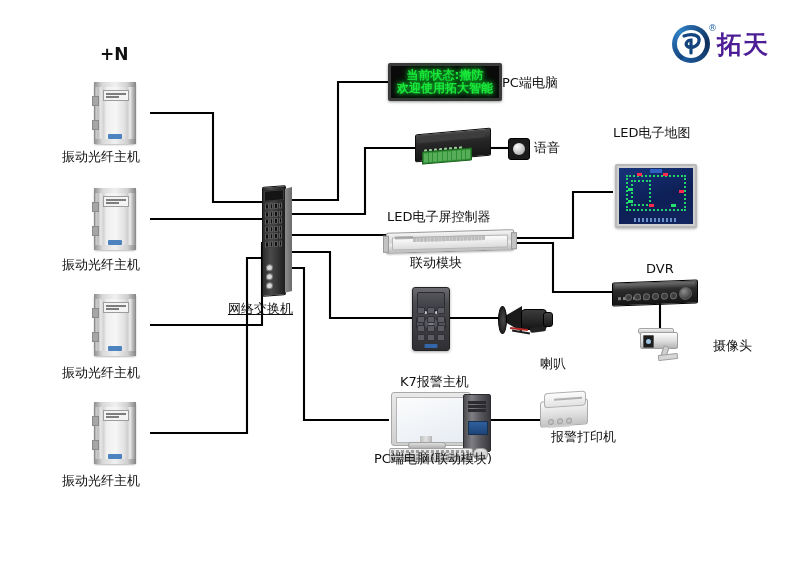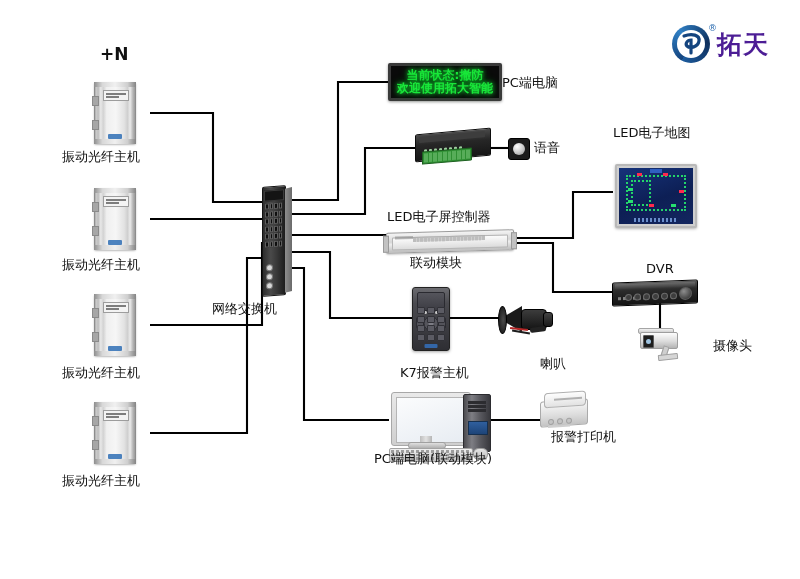--- a/index.html
+++ b/index.html
@@ -350,21 +350,21 @@
             <s></s>
           </div>
       </div>
       <div class="leds">
           <u></u>
           <u></u>
           <u></u>
         </div>
     </div>
   </div>
-  <div class="lbl" style="left:212px;top:302px;">网络交换机</div>
+  <div class="lbl" style="left:228px;top:302px;text-decoration:underline;">网络交换机</div>
 
   <div class="node" style="left:388px;top:63px;">
     <div class="ledscreen">
       <div class="ledtxt">当前状态:撤防</div>
       <div class="ledtxt">欢迎使用拓大智能</div>
     </div>
   </div>
   <div class="lbl" style="left:502px;top:76px;">PC端电脑</div>
 
   <div class="node" style="left:415px;top:131px;">
@@ -506,21 +506,21 @@
           <i></i>
           <i></i>
           <i></i>
           <i></i>
           <i></i>
           <i></i>
       </div>
       <div class="k7-logo"></div>
     </div>
   </div>
-  <div class="lbl" style="left:400px;top:366px;">K7报警主机</div>
+  <div class="lbl" style="left:400px;top:375px;">K7报警主机</div>
 
   <div class="node" style="left:500px;top:304px;">
     <div class="horn">
       <div class="horn-cone"></div>
       <div class="horn-mouth"></div>
       <div class="horn-body"></div>
       <div class="horn-cap"></div>
       <div class="horn-foot"></div>
       <div class="horn-wire">
           <b></b>

